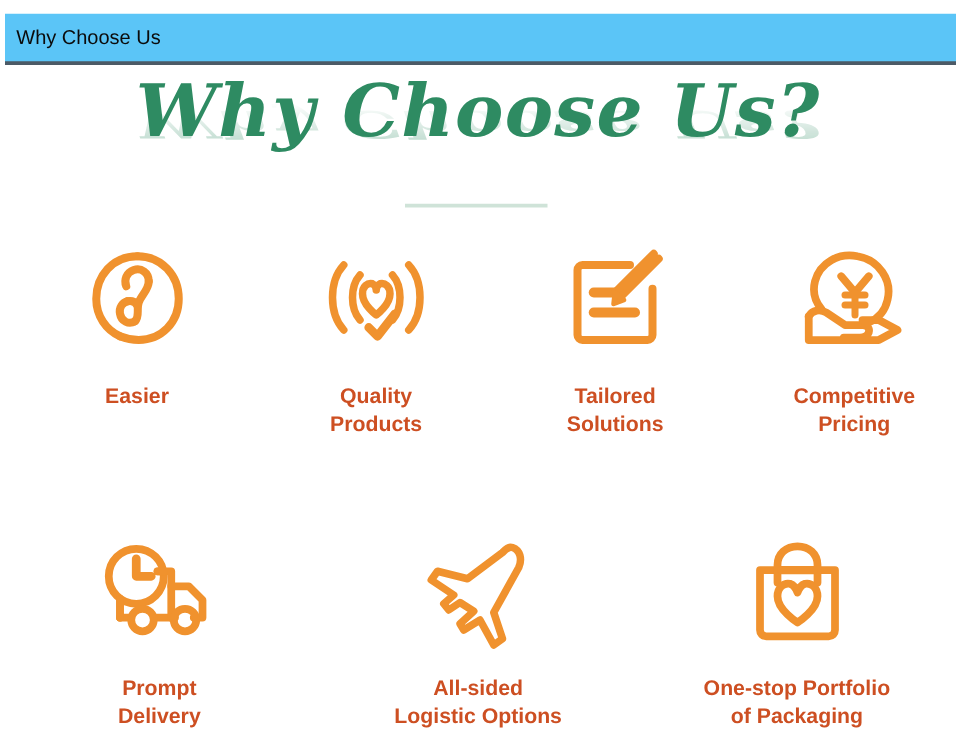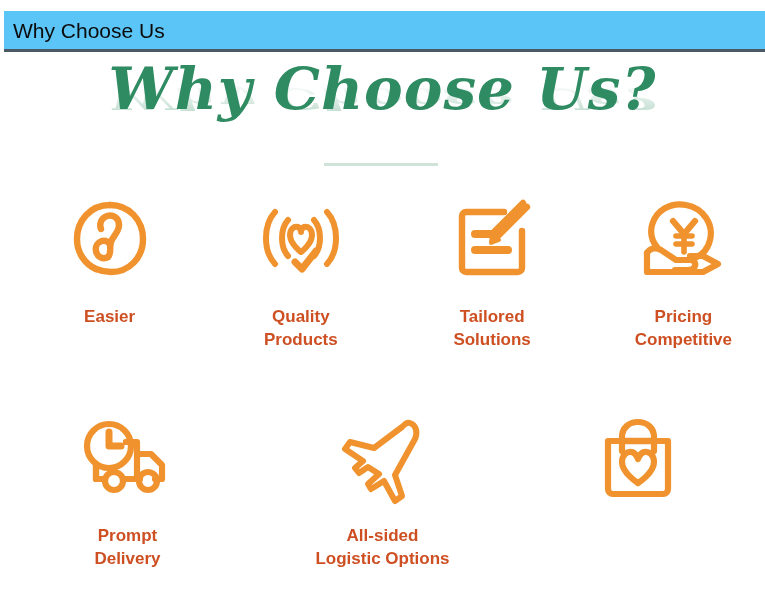--- a/index.html
+++ b/index.html
@@ -23,21 +23,21 @@
     width: 761px;
     height: 41px;
     background: #5bc5f7;
     border-bottom: 3px solid #4c5a66;
     box-sizing: border-box;
   }
   #titlebar-text {
     position: absolute;
     left: 9px;
     top: 8px;
-    font-size: 21px;
+    font-size: 16px;
     line-height: 24px;
     color: #0b0b0b;
     font-family: "Liberation Sans", sans-serif;
     white-space: nowrap;
   }
 
   
   #page {
     position: absolute;
     left: 0;
@@ -98,21 +98,21 @@
     position: absolute;
     left: 0;
     top: 124px;
     width: 765px;
   }
   .grid-row {
     display: flex;
     width: 765px;
   }
   .grid-row.row-1 { height: 216px; }
-  .grid-row.row-2 { height: 203px; }
+  .grid-row.row-2 { height: 203px; align-items: center; }
 
   .cell {
     flex: 1 1 25%;
     display: flex;
     flex-direction: column;
     align-items: center;
     box-sizing: border-box;
   }
   .row-1 .cell { padding-top: 14px; margin-left: 28px; }
   .row-2 .cell { padding-top: 17px; }
@@ -219,22 +219,22 @@
             <path d="M20 49 C15 43 13 35 15 27 C19 12 34 4 49 7 C66 10 77 26 73 42 C71 51 65 57 58 60"></path>
             <path d="M36 23 L47 36 L58 23"></path>
             <path d="M39 38 H55" stroke-width="5.6"></path>
             <path d="M39 46 H55" stroke-width="5.6"></path>
             <path d="M47 36 V54" stroke-width="5.6"></path>
             <path d="M10 55 C13 50 19 49 24 52 L39 62 H53 C57 62 59 65 58 68 C57 71 54 72 51 72 H38"></path>
             <path d="M10 55 L10 74 H66 L81 66 L66 58 H53"></path>
           </svg>
         </div>
         <div class="caption">
+          <span class="line">Competitive</span>
           <span class="line">Pricing</span>
-          <span class="line">Competitive</span>
         </div>
       </div>
 
     </div>
 
     <div class="grid-row row-2">
 
       <div class="cell">
         <div class="icon-box">
           <svg width="96" height="88" viewBox="0 0 96 88" fill="none" stroke="#f0922e" stroke-width="6.2" stroke-linecap="round" stroke-linejoin="round">
@@ -273,17 +273,21 @@
 
       <div class="cell">
         <div class="icon-box">
           <svg width="88" height="88" viewBox="0 0 88 88" fill="none" stroke="#f0922e" stroke-width="6.2" stroke-linecap="round" stroke-linejoin="round">
             <path d="M14 24 H74 V72 C74 75 72 77 69 77 H19 C16 77 14 75 14 72 Z"></path>
             <path d="M28 34 V20 C28 11 35 5 44 5 C53 5 60 11 60 20 V34"></path>
             <path d="M31 24 H57" stroke-width="6.6"></path>
             <path d="M44 66 C44 66 28 56 28 45 C28 38 33 34 38 35 C41 36 43 39 44 42 C45 39 47 36 50 35 C55 34 60 38 60 45 C60 56 44 66 44 66 Z"></path>
           </svg>
         </div>
+        <div class="caption">
+          <span class="line">One-stop Portfolio</span>
+          <span class="line">of Packaging</span>
+        </div>
       </div>
 
     </div>
   </div>
 </div>
 
 </body></html>

